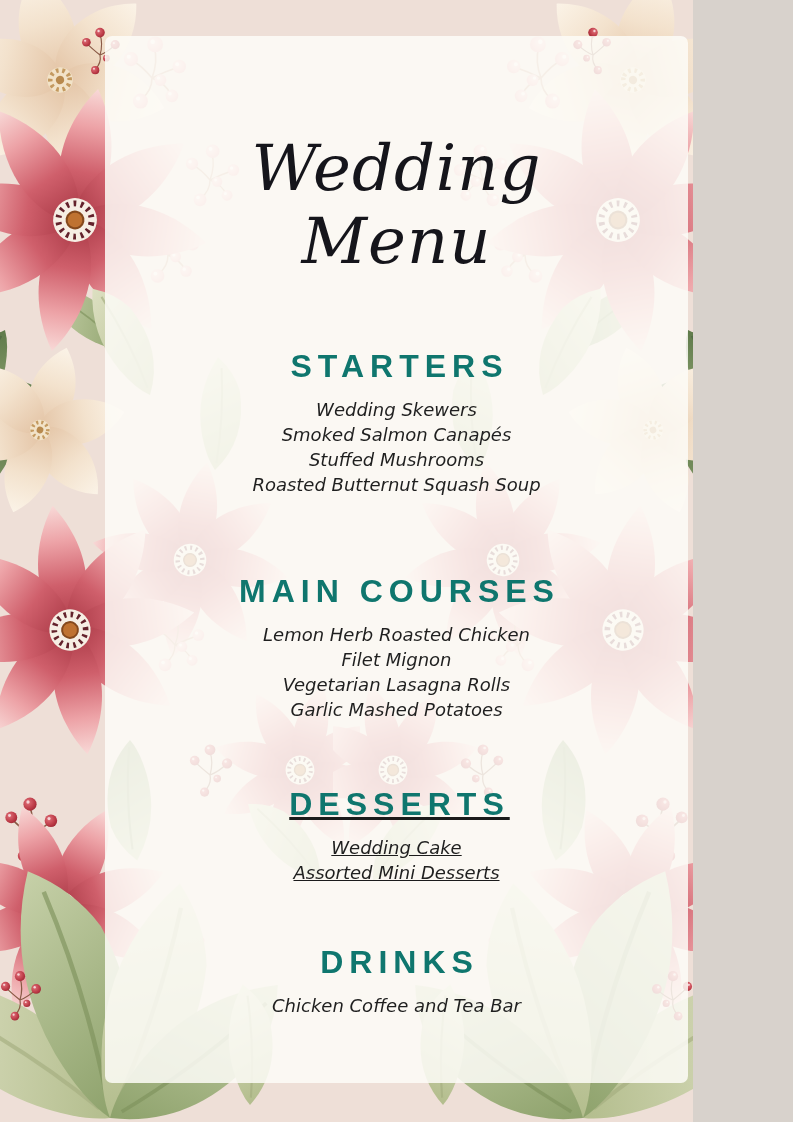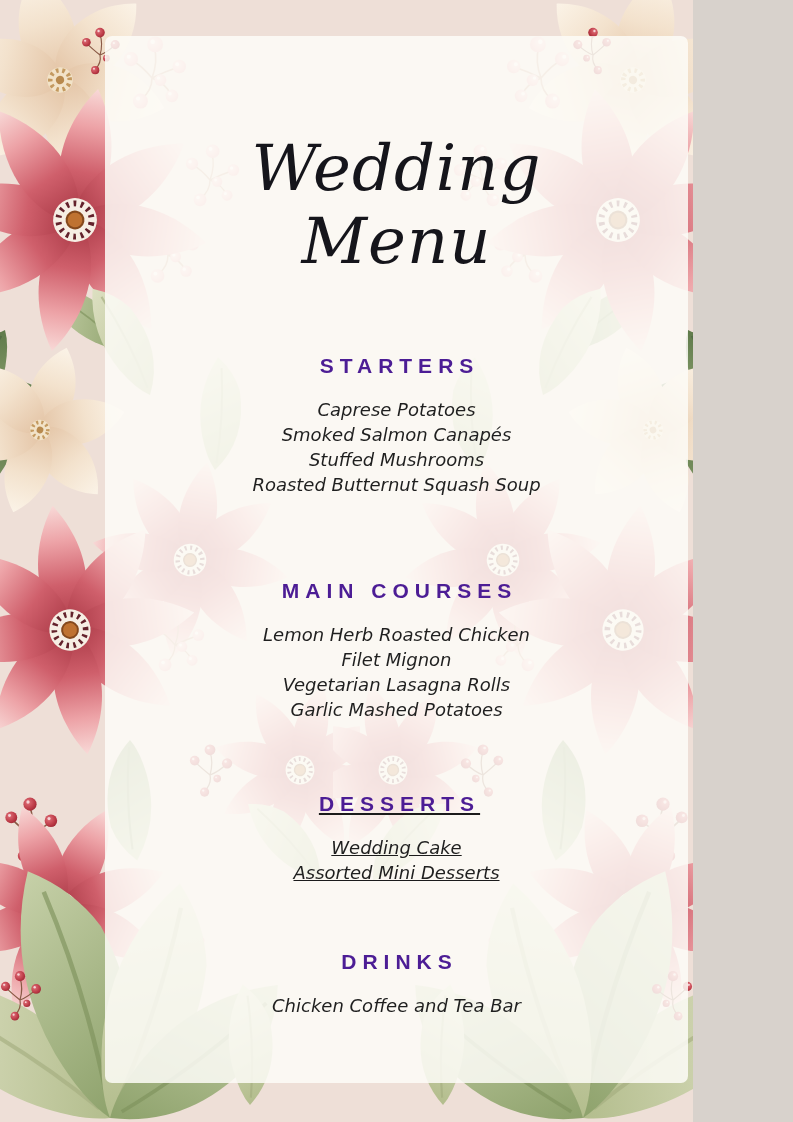--- a/index.html
+++ b/index.html
@@ -25,23 +25,23 @@
     margin:96px 0 0;
     font-family:"DejaVu Serif",serif;
     font-style:italic;font-weight:400;
     font-size:64px;line-height:73px;letter-spacing:1px;
     color:#15151b;
   }
   .title .line{display:block;}
   .section h2{
     margin:0;
     font-family:"Liberation Sans",sans-serif;
-    font-weight:700;font-size:21px;line-height:28px;
+    font-weight:700;font-size:32px;line-height:28px;
     letter-spacing:6px;text-indent:6px;
-    color:#4c1d95;
+    color:#0f766e;
   }
   .sec-starters{margin-top:74px;}
   .sec-mains{margin-top:80px;}
   .sec-desserts{margin-top:68px;text-decoration:underline;}
   .sec-drinks{margin-top:63px;}
   .items{
     list-style:none;margin:17px 0 0;padding:0;
     font-style:italic;font-size:18px;line-height:25px;
     color:#1f1f1f;
   }
@@ -207,21 +207,21 @@
 
   <main class="content">
     <h1 class="title">
       <span class="line">Wedding</span>
       <span class="line">Menu</span>
     </h1>
 
     <section class="section sec-starters">
       <h2>STARTERS</h2>
       <ul class="items">
-        <li>Caprese Potatoes</li>
+        <li>Wedding Skewers</li>
         <li>Smoked Salmon Canapés</li>
         <li>Stuffed Mushrooms</li>
         <li>Roasted Butternut Squash Soup</li>
       </ul>
     </section>
 
     <section class="section sec-mains">
       <h2>MAIN COURSES</h2>
       <ul class="items">
         <li>Lemon Herb Roasted Chicken</li>

